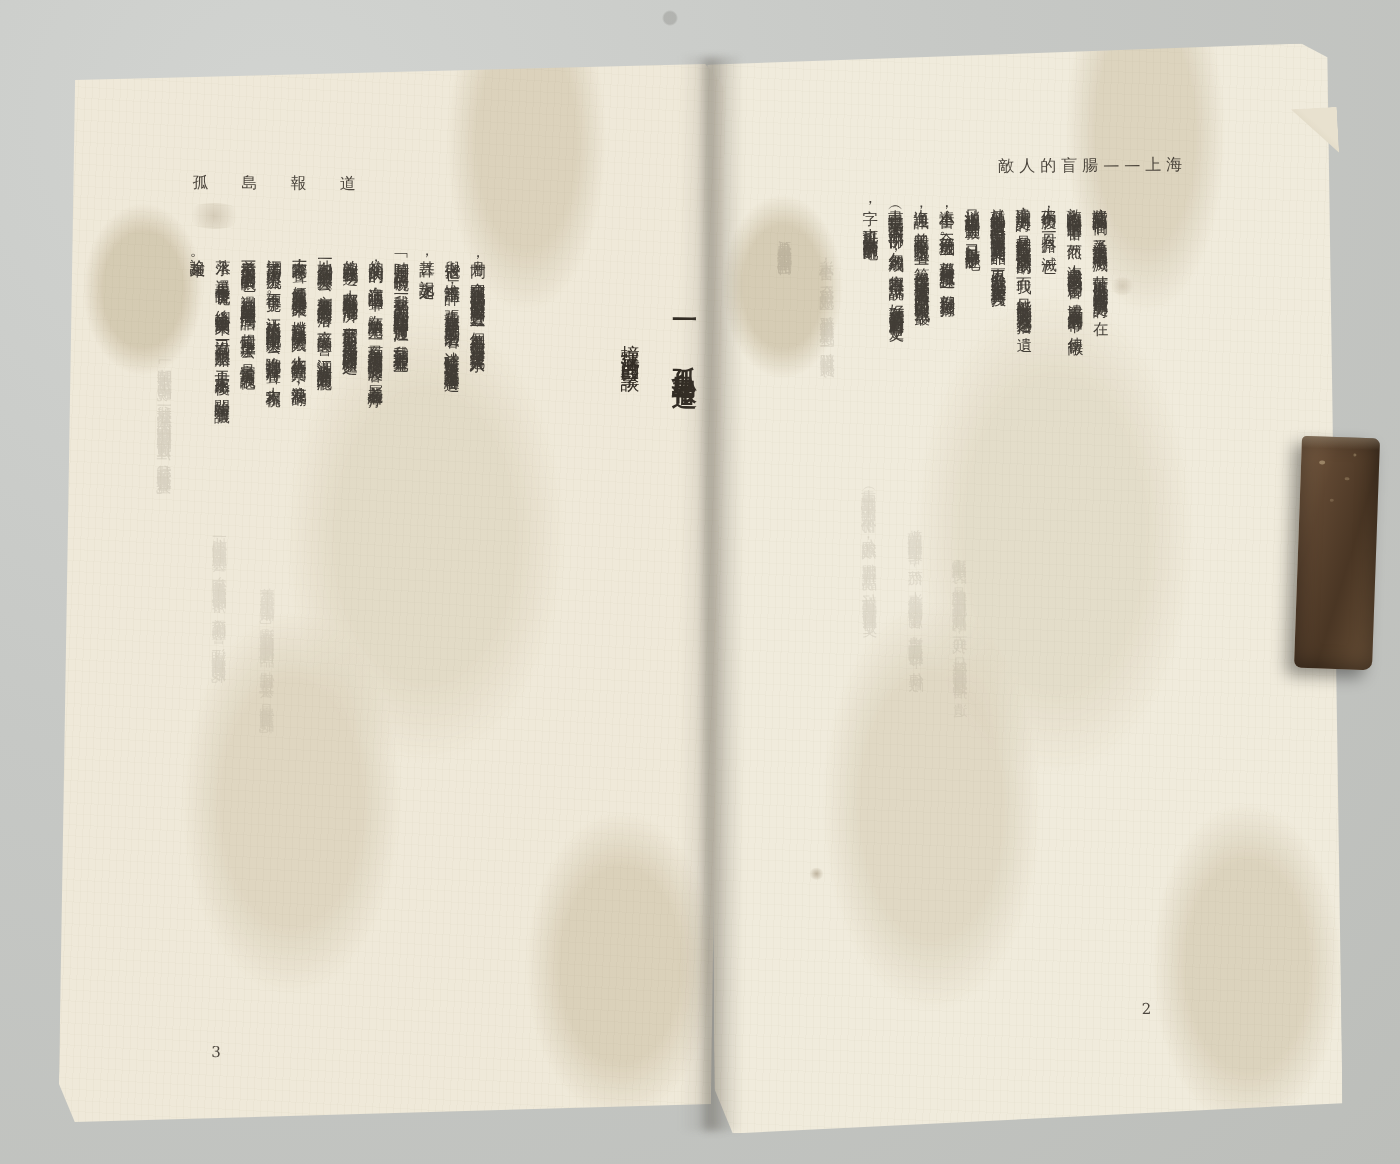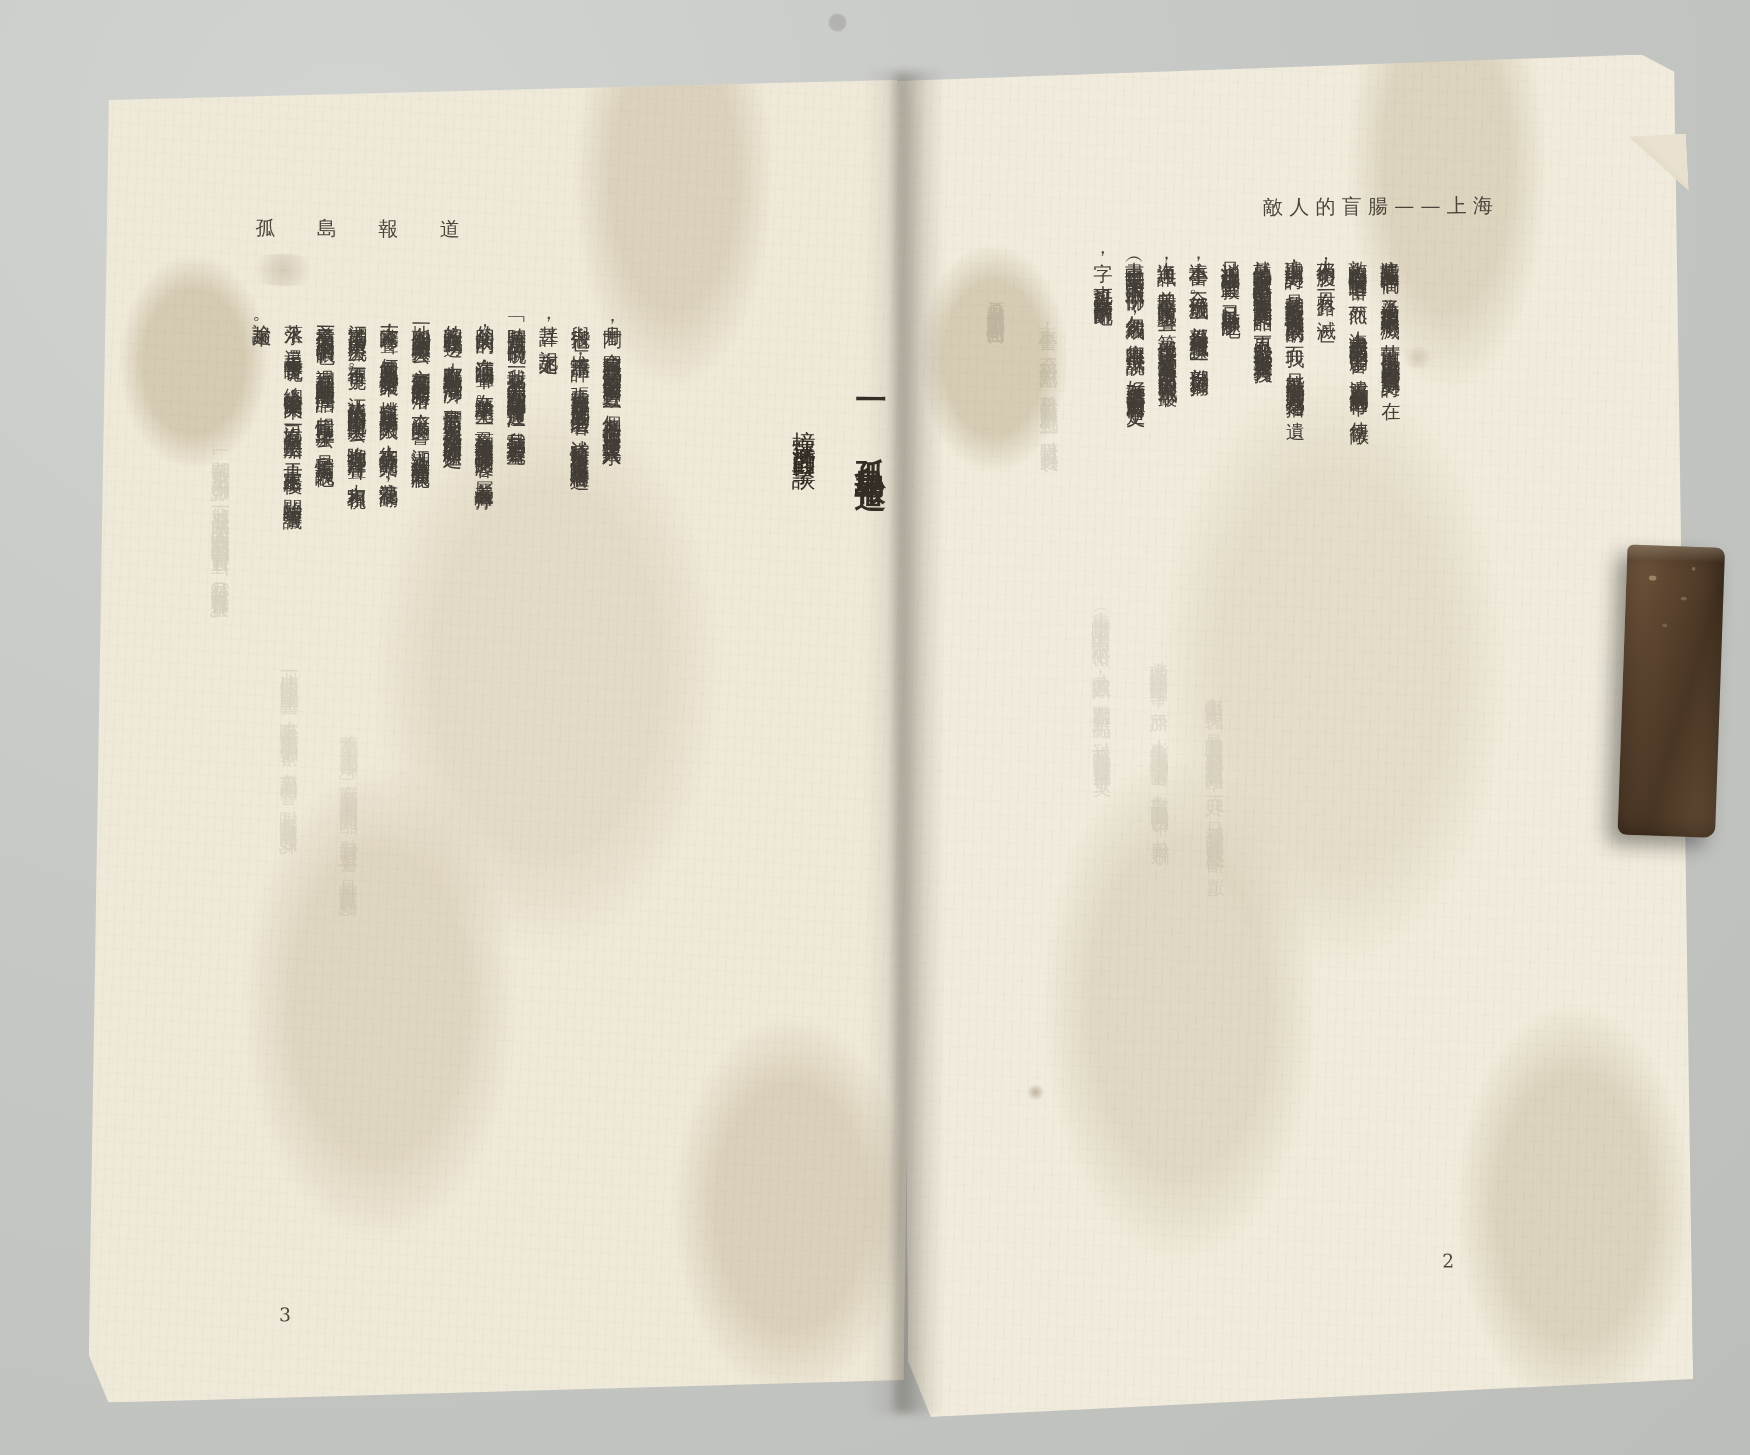--- a/index.html
+++ b/index.html
@@ -17,21 +17,21 @@
       radial-gradient(ellipse at 20% 10%, #d2d4d1 0%, #c6c8c5 45%, #bcbeba 100%);
   }
   #backdrop:after{
     content:"";position:absolute;inset:0;
     background:
       radial-gradient(circle at 670px 18px, rgba(120,120,115,.30) 0 6px, rgba(0,0,0,0) 8px),
       radial-gradient(circle at 1180px 1030px, rgba(120,120,115,.18) 0 5px, rgba(0,0,0,0) 7px);
   }
 
   
-  #book{position:absolute;left:16px;top:0;width:1384px;height:1164px;border-radius:13px;}
+  #book{position:absolute;left:4px;top:0;width:1384px;height:1164px;border-radius:13px;}
 
   .page{
     position:absolute;
     background:#efe9da;
     color:#2b2720;
   }
   .page .grain{
     position:absolute;inset:0;
     pointer-events:none;
     background-image:

